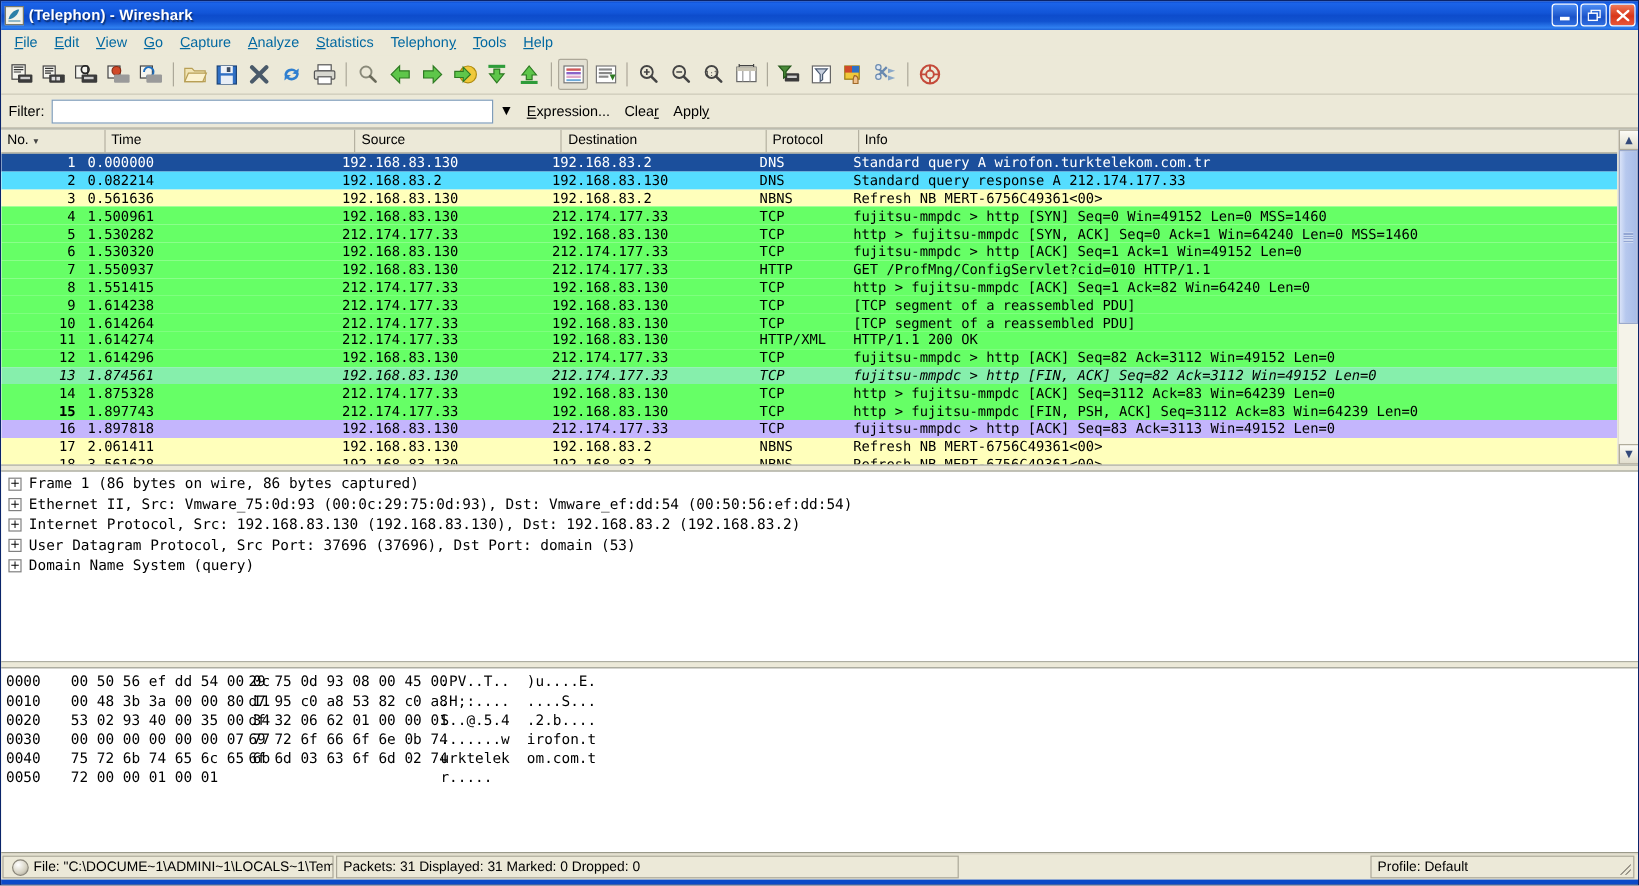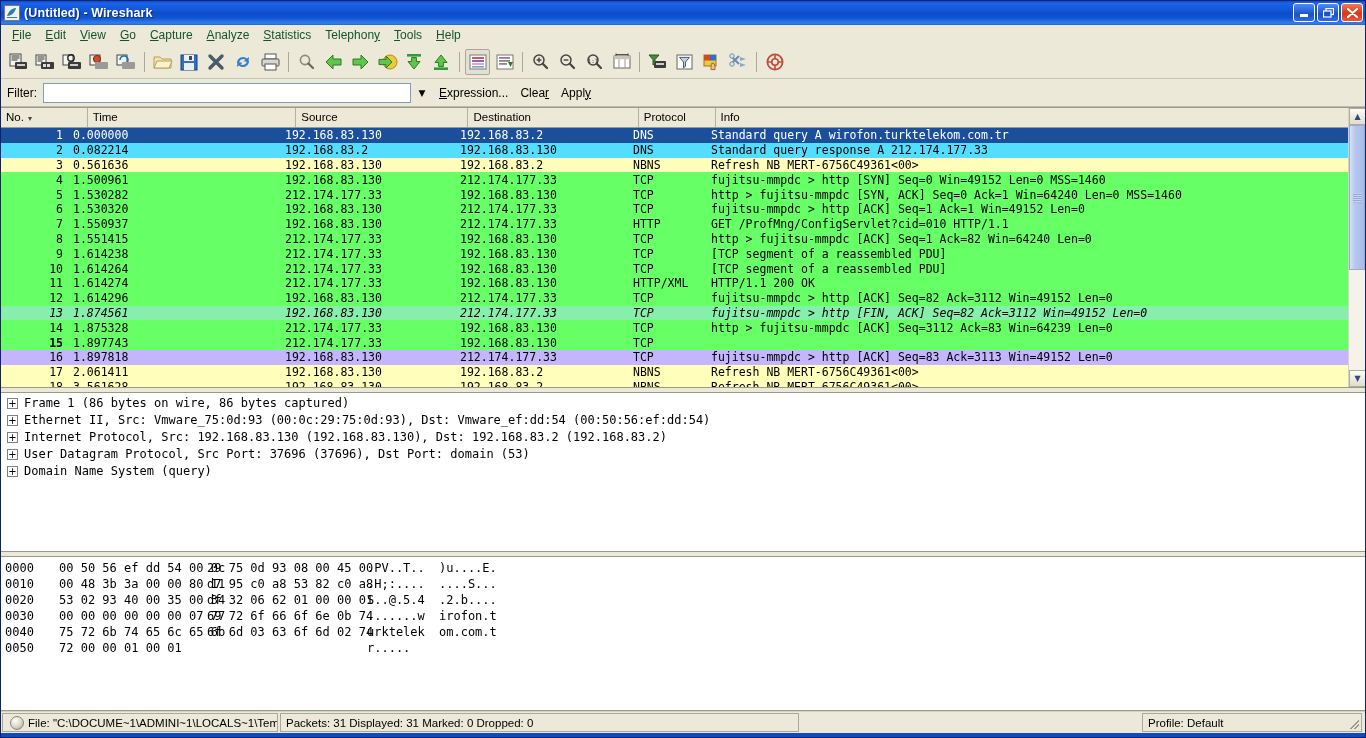--- a/index.html
+++ b/index.html
@@ -62,21 +62,21 @@
 
   
   .menubar {
     height: 21px; flex: 0 0 21px;
     background: #ece9d8;
     display: flex; align-items: center;
     padding-left: 4px;
     border-bottom: 1px solid #ece9d8;
   }
   .menu-item {
-    font-size: 12px; color: #14532d;
+    font-size: 12px; color: #0369a1;
     padding: 2px 7px;
     cursor: default; white-space: nowrap;
   }
   .menu-item .u { text-decoration: underline; }
 
   
   .toolbar {
     height: 33px; flex: 0 0 33px;
     background: #ece9d8;
     display: flex; align-items: center;
@@ -289,21 +289,21 @@
 <div id="app">
 
   <div class="titlebar">
     <div class="title-icon">
       <svg width="12" height="12" viewBox="0 0 12 12" aria-hidden="true">
         <rect x="0" y="0" width="12" height="12" fill="#f2f2ea"></rect>
         <path d="M1 9 C3 3, 7 1, 10 1 C9 5, 6 9, 1 9 Z" fill="#2c7fa8"></path>
         <path d="M1 10 L11 10 L11 11 L1 11 Z" fill="#2c7fa8"></path>
       </svg>
     </div>
-    <div class="title-text">(Untitled) - Wireshark</div>
+    <div class="title-text">(Telephon) - Wireshark</div>
     <div class="win-btns">
       <div class="win-btn min">
           <span class="glyph"></span>
         </div>
       <div class="win-btn">
         <svg width="11" height="10" viewBox="0 0 11 10" aria-hidden="true">
           <rect x="3" y="0.5" width="7.5" height="6" fill="none" stroke="#fff" stroke-width="1.2"></rect>
           <rect x="0.5" y="3" width="7.5" height="6" fill="#1a52c8" stroke="#fff" stroke-width="1.2"></rect>
         </svg>
       </div>
@@ -659,20 +659,21 @@
             <div class="c " style="width: 173px; flex: 0 0 173px;">192.168.83.130</div>
             <div class="c " style="width: 78px; flex: 0 0 78px;">TCP</div>
             <div class="c " style="width: 643px; flex: 0 0 643px;">http &gt; fujitsu-mmpdc [ACK] Seq=3112 Ack=83 Win=64239 Len=0</div>
           </div>
           <div class="prow" style="background: rgb(102, 255, 102);">
             <div class="c c-no" style="width: 68px; flex: 0 0 68px; font-weight: bold;">15</div>
             <div class="c " style="width: 212px; flex: 0 0 212px;">1.897743</div>
             <div class="c " style="width: 175px; flex: 0 0 175px;">212.174.177.33</div>
             <div class="c " style="width: 173px; flex: 0 0 173px;">192.168.83.130</div>
             <div class="c " style="width: 78px; flex: 0 0 78px;">TCP</div>
+            <div class="c " style="width: 643px; flex: 0 0 643px;">http &gt; fujitsu-mmpdc [FIN, PSH, ACK] Seq=3112 Ack=83 Win=64239 Len=0</div>
           </div>
           <div class="prow" style="background: #c4b5fd;">
             <div class="c c-no" style="width: 68px; flex: 0 0 68px;">16</div>
             <div class="c " style="width: 212px; flex: 0 0 212px;">1.897818</div>
             <div class="c " style="width: 175px; flex: 0 0 175px;">192.168.83.130</div>
             <div class="c " style="width: 173px; flex: 0 0 173px;">212.174.177.33</div>
             <div class="c " style="width: 78px; flex: 0 0 78px;">TCP</div>
             <div class="c " style="width: 643px; flex: 0 0 643px;">fujitsu-mmpdc &gt; http [ACK] Seq=83 Ack=3113 Win=49152 Len=0</div>
           </div>
           <div class="prow" style="background: rgb(255, 255, 187);">

